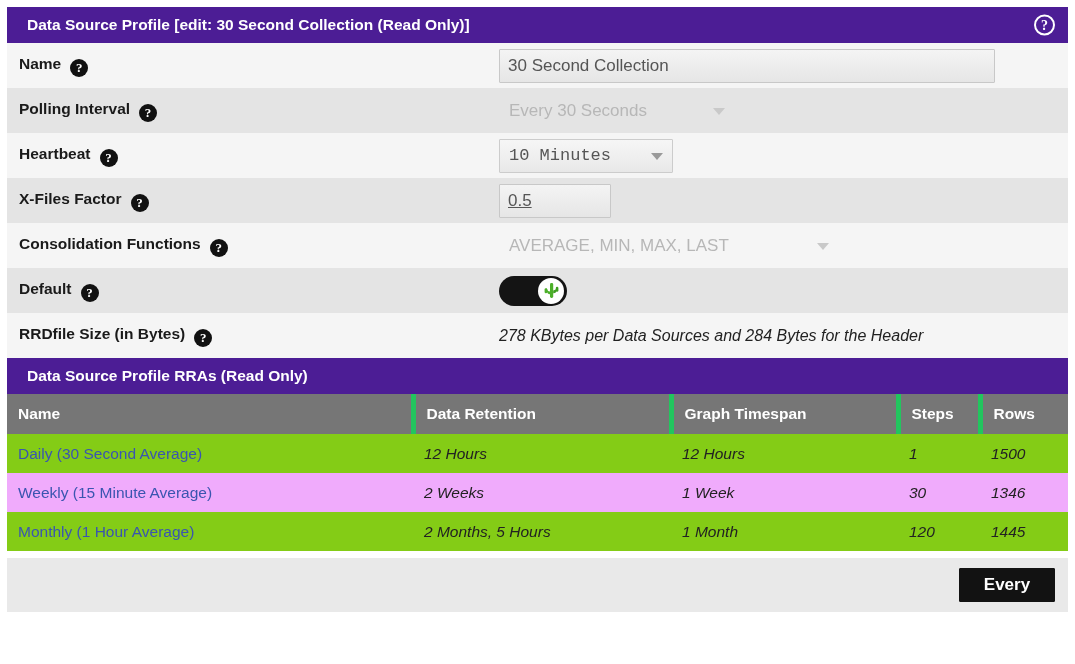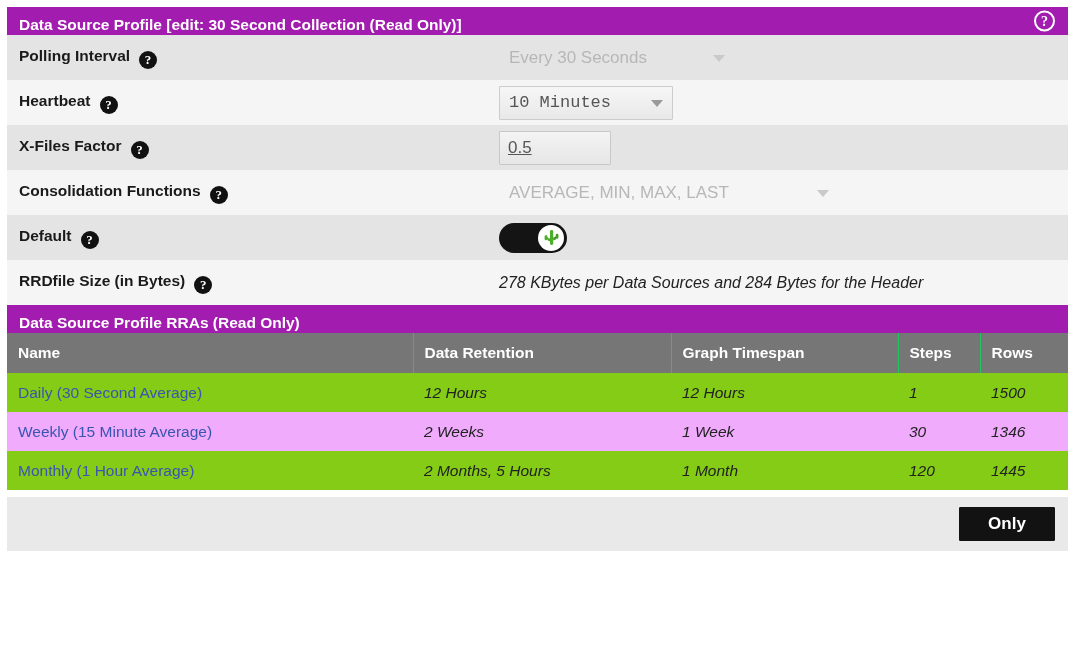--- a/index.html
+++ b/index.html
@@ -18,27 +18,27 @@
   }
 
   .page {
     padding: 7px 7px 0 7px;
     box-sizing: border-box;
     width: 1075px;
   }
 
   
   .panel-header {
-    background: #a21caf;
+    background: #4c1d95;
     color: #ffffff;
     font-weight: bold;
     font-size: 15.5px;
-    height: 28px;
+    height: 36px;
     line-height: 36px;
-    padding: 0 12px;
+    padding: 0 20px;
     position: relative;
     box-sizing: border-box;
   }
   .panel-header .help-outline {
     position: absolute;
     right: 13px;
     top: 50%;
     transform: translateY(-50%);
     width: 21px;
     height: 21px;
@@ -182,21 +182,21 @@
     table-layout: fixed;
   }
   .rra-table thead th {
     background: #767676;
     color: #ffffff;
     font-weight: bold;
     font-size: 15.5px;
     text-align: left;
     height: 40px;
     padding: 0 0 0 11px;
-    border-left: 1px solid #22c55e;
+    border-left: 5px solid #22c55e;
     box-sizing: border-box;
   }
   .rra-table thead th:first-child { border-left: none; }
   .rra-table tbody td {
     height: 39px;
     padding: 0 0 0 11px;
     font-size: 15.5px;
     font-style: italic;
     color: #222222;
     box-sizing: border-box;
@@ -257,20 +257,28 @@
 <div class="page">
 
   <div class="panel-header">
     <span>Data Source Profile [edit: 30 Second Collection (Read Only)]</span>
     <span class="help-outline">?</span>
   </div>
 
   <table class="form-table">
     <tbody>
 
+      <tr class="form-row odd">
+        <td class="cell-label">
+          <span>Name</span><span class="help-dot">?</span>
+        </td>
+        <td class="cell-field">
+          <input class="text-input wide" type="text" value="30 Second Collection" style="">
+        </td>
+      </tr>
 
       <tr class="form-row even">
         <td class="cell-label">
           <span>Polling Interval</span><span class="help-dot">?</span>
         </td>
         <td class="cell-field">
           <span class="select-box disabled" style="width:236px;">
             <span>Every 30 Seconds</span>
             <span class="arrow"></span>
           </span>
@@ -375,16 +383,16 @@
         <td>1 Month</td>
         <td>120</td>
         <td>1445</td>
       </tr>
     </tbody>
   </table>
 
   <div class="spacer-white"></div>
 
   <div class="button-bar">
-    <div class="btn btn-primary">Only</div>
+    <div class="btn btn-primary">Every</div>
   </div>
 
 </div>
 
 </body></html>

